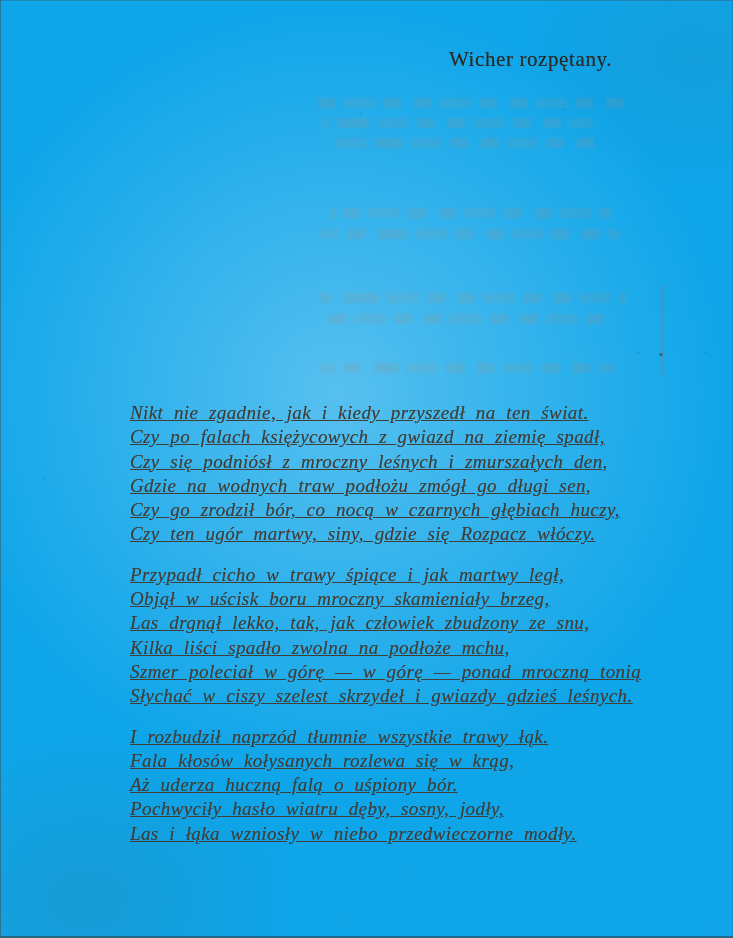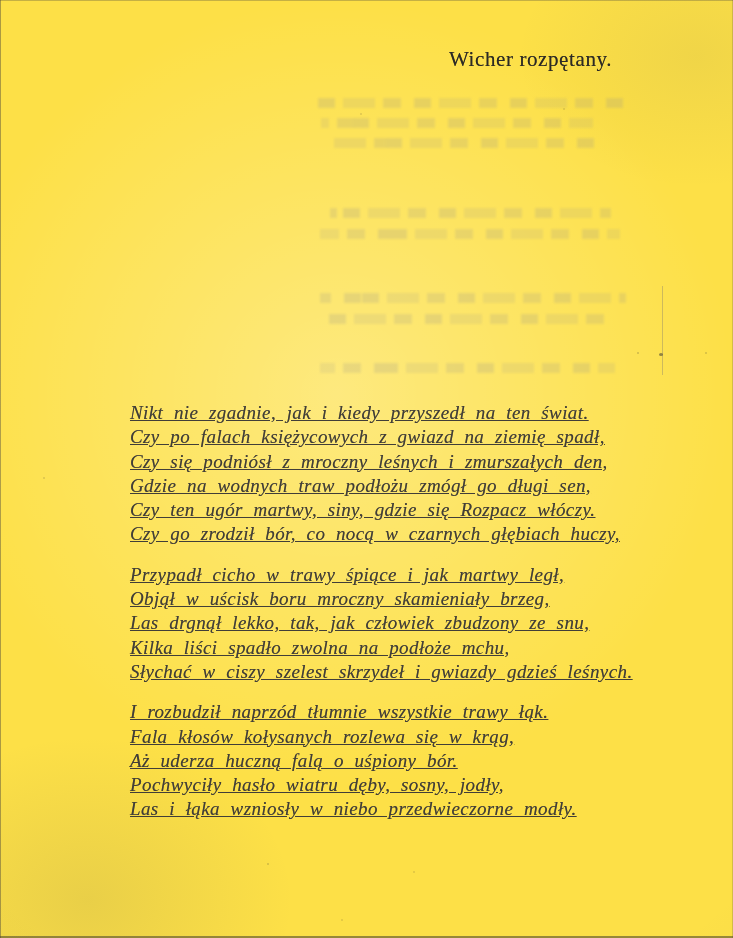--- a/index.html
+++ b/index.html
@@ -5,21 +5,21 @@
   html, body {
     margin: 0;
     padding: 0;
     background: #777;
   }
   .page {
     position: relative;
     width: 733px;
     height: 938px;
     overflow: hidden;
-    background: #fde047;
+    background: #0ea5e9;
     box-shadow:
       inset 1px 0 0 rgba(70, 66, 58, 0.45),
       inset -1px 0 0 rgba(70, 66, 58, 0.22),
       inset 0 1px 0 rgba(70, 66, 58, 0.30),
       inset 0 -2px 0 rgba(50, 47, 40, 0.50);
     font-family: "Liberation Serif", serif;
   }
   
   .page::before {
     content: "";
@@ -137,28 +137,29 @@
   <span class="speck s7"></span>
   <span class="speck s8"></span>
   <span class="speck s9"></span>
 
   <div class="poem">
     <div class="stanza">
       <p>Nikt nie zgadnie, jak i kiedy przyszedł na ten świat.</p>
       <p>Czy po falach księżycowych z gwiazd na ziemię spadł,</p>
       <p>Czy się podniósł z mroczny leśnych i zmurszałych den,</p>
       <p>Gdzie na wodnych traw podłożu zmógł go długi sen,</p>
+      <p>Czy go zrodził bór, co nocą w czarnych głębiach huczy,</p>
       <p>Czy ten ugór martwy, siny, gdzie się Rozpacz włóczy.</p>
-      <p>Czy go zrodził bór, co nocą w czarnych głębiach huczy,</p>
     </div>
     <div class="stanza">
       <p>Przypadł cicho w trawy śpiące i jak martwy legł,</p>
       <p>Objął w uścisk boru mroczny skamieniały brzeg,</p>
       <p>Las drgnął lekko, tak, jak człowiek zbudzony ze snu,</p>
       <p>Kilka liści spadło zwolna na podłoże mchu,</p>
+      <p>Szmer poleciał w górę — w górę — ponad mroczną tonią</p>
       <p>Słychać w ciszy szelest skrzydeł i gwiazdy gdzieś leśnych.</p>
     </div>
     <div class="stanza">
       <p>I rozbudził naprzód tłumnie wszystkie trawy łąk.</p>
       <p>Fala kłosów kołysanych rozlewa się w krąg,</p>
       <p>Aż uderza huczną falą o uśpiony bór.</p>
       <p>Pochwyciły hasło wiatru dęby, sosny, jodły,</p>
       <p>Las i łąka wzniosły w niebo przedwieczorne modły.</p>
     </div>
   </div>

